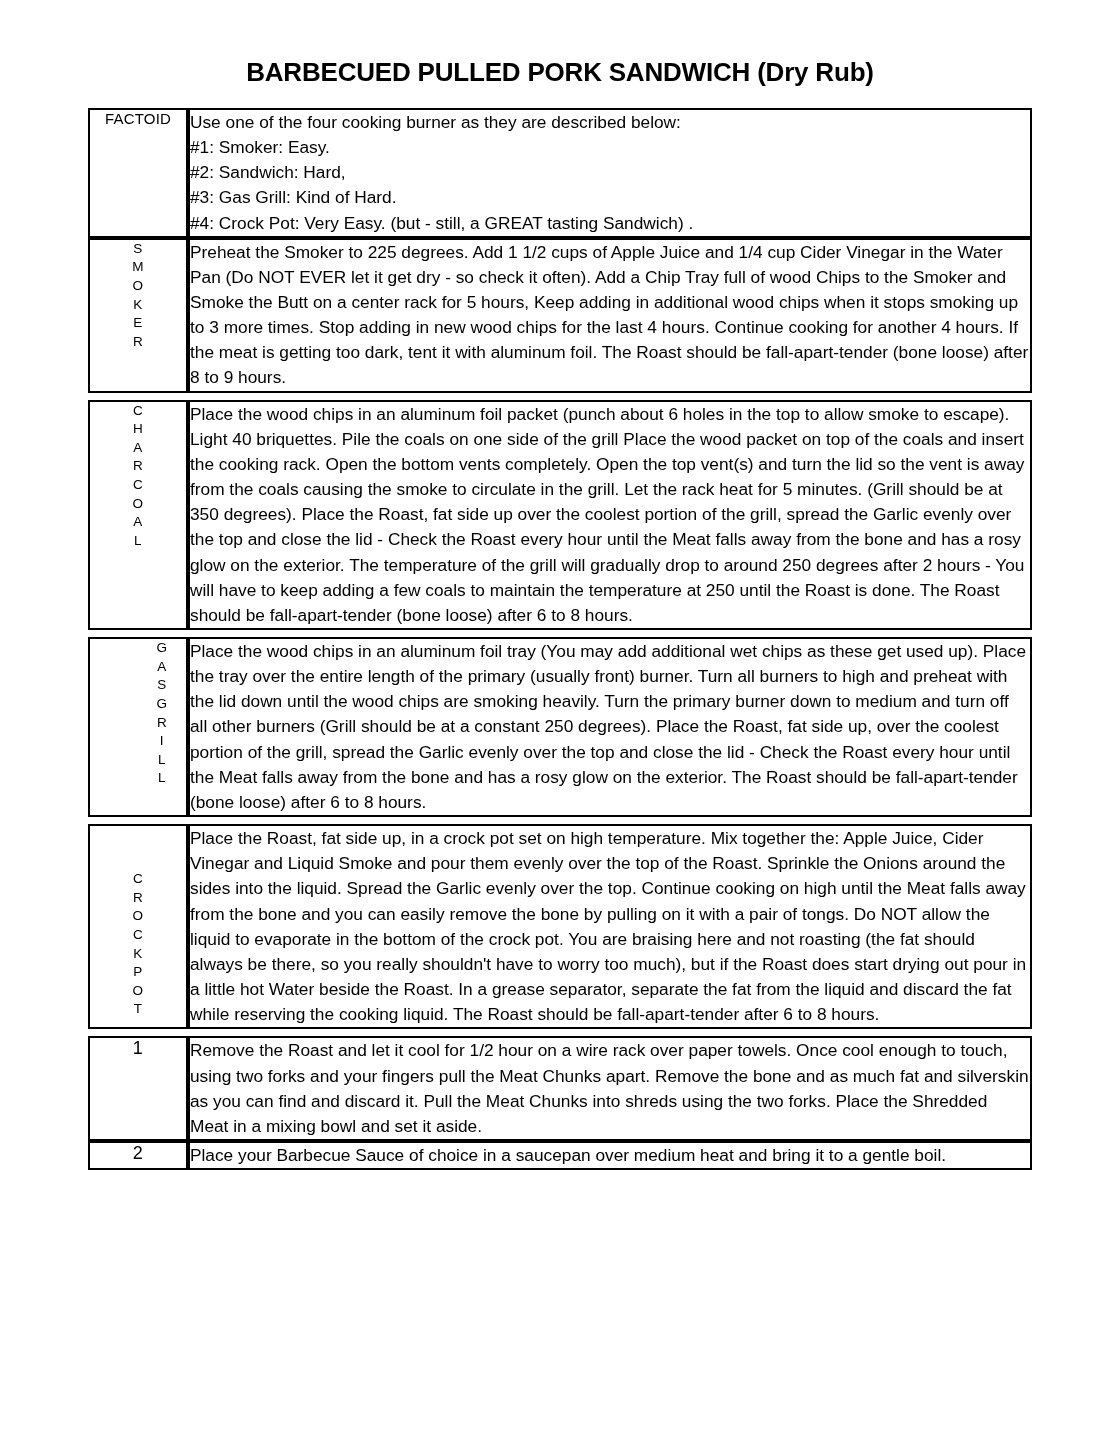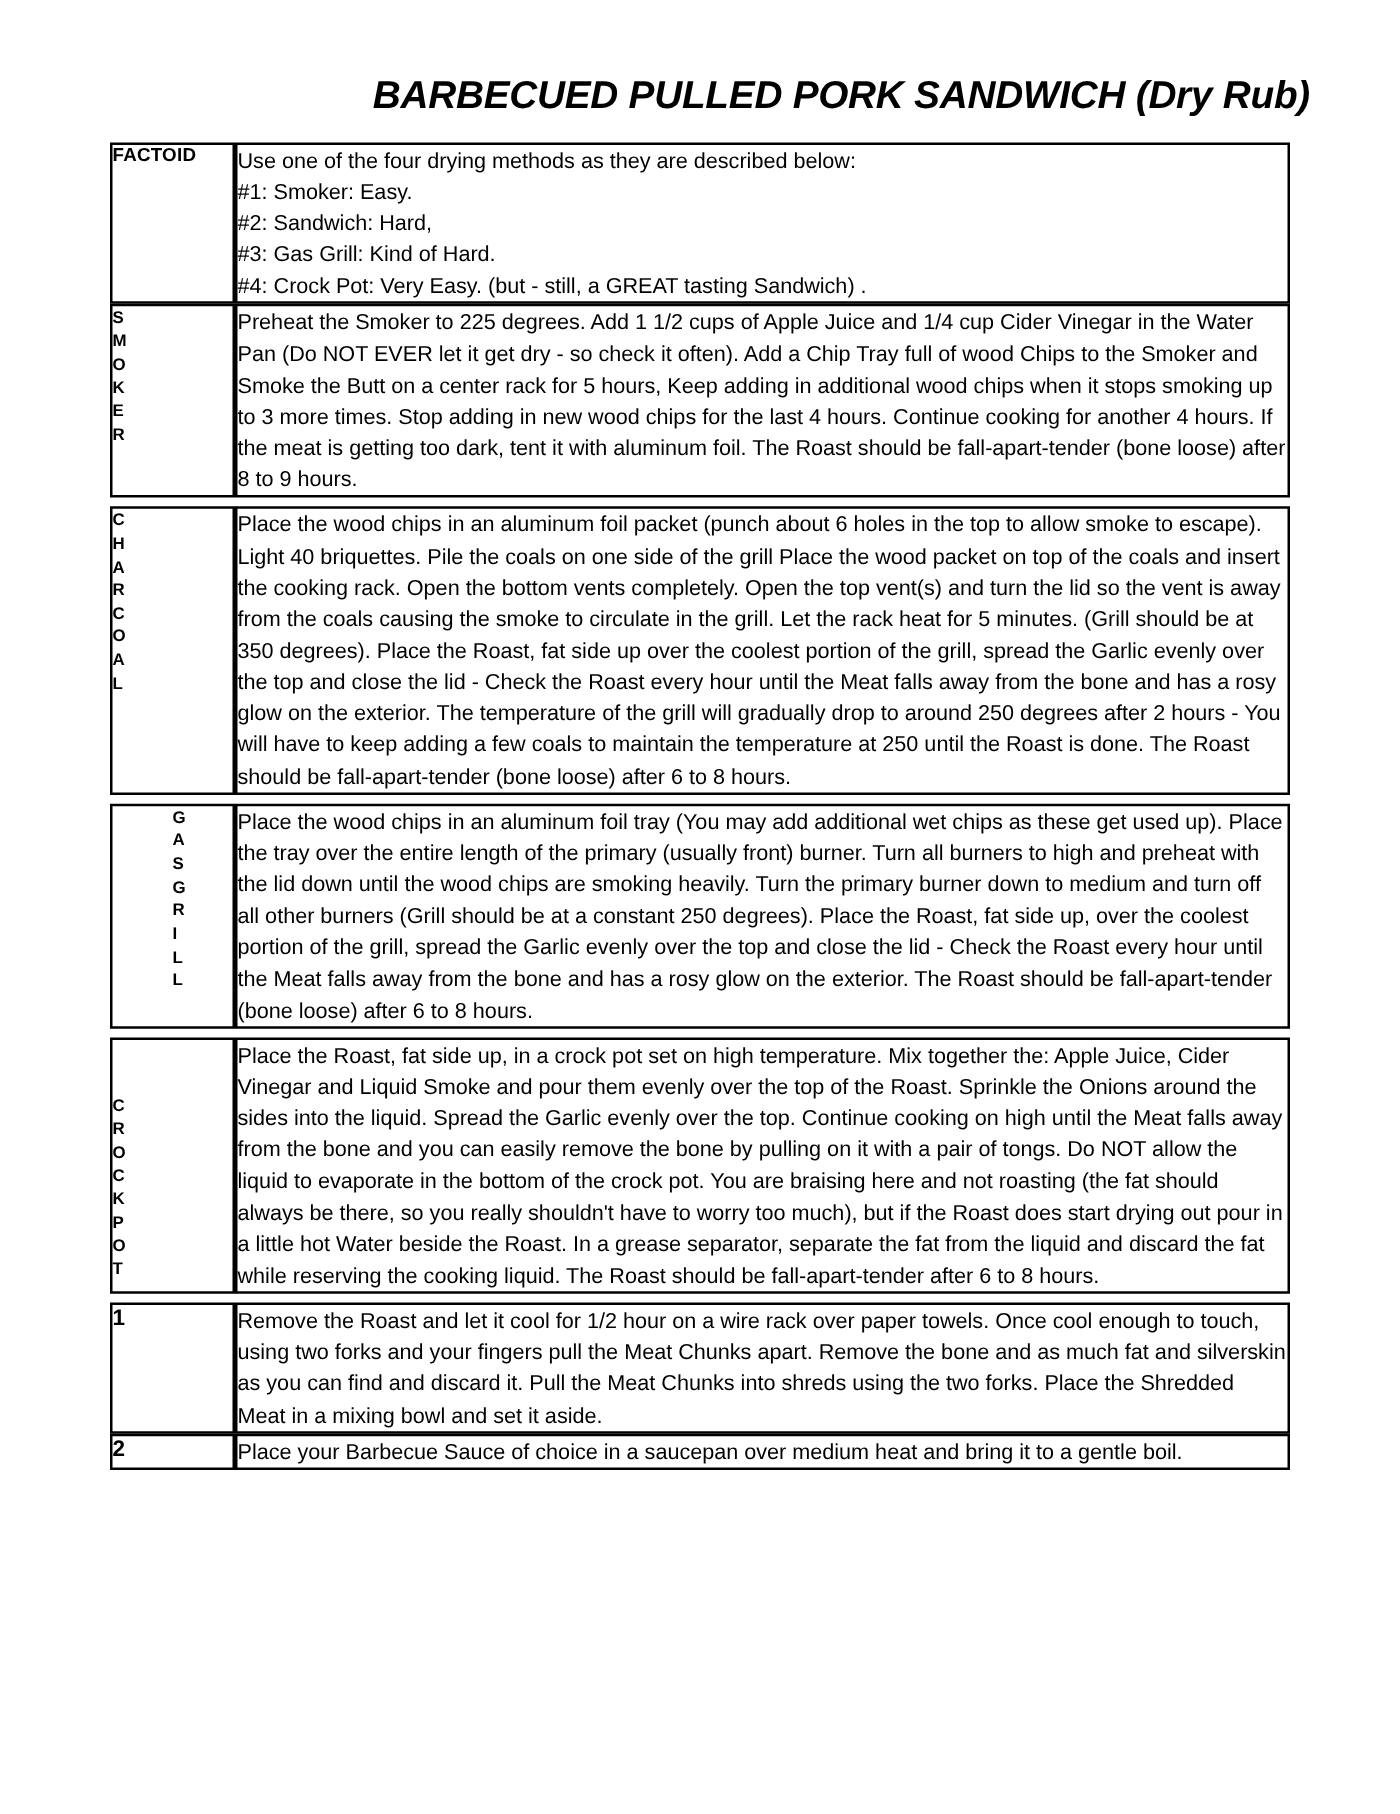--- a/index.html
+++ b/index.html
@@ -15,27 +15,26 @@
     -webkit-font-smoothing: antialiased;
   }
   .page {
     position: relative;
     width: 1120px;
     height: 1451px;
     box-sizing: border-box;
     padding: 58px 72px 0 72px;
   }
   .doc-title {
-    text-align: right;
-    font-size: 31px;
+    text-align: center;
+    font-size: 26px;
     font-weight: bold;
     letter-spacing: -0.2px;
     margin: 0 0 20px 0;
     line-height: 1.15;
-    font-style: italic;
   }
   table.recipe {
     border-collapse: separate;
     border-spacing: 0;
     width: 944px;
     margin: 0 auto;
     table-layout: fixed;
   }
   table.recipe td {
     border: 2px solid #000000;
@@ -45,23 +44,23 @@
   
   tr.spacer td {
     border: none;
     height: 7px;
     padding: 0;
     line-height: 0;
     font-size: 0;
   }
   td.label {
     width: 96px;
-    text-align: left;
+    text-align: center;
     vertical-align: middle;
-    font-weight: bold;
+    font-weight: normal;
     font-size: 15px;
     padding: 4px 2px;
     letter-spacing: 0.4px;
   }
   td.label .stack {
     display: block;
     line-height: 1.38;
     font-size: 13.5px;
     letter-spacing: 0.5px;
   }
@@ -94,21 +93,21 @@
   <h1 class="doc-title">BARBECUED PULLED PORK SANDWICH (Dry Rub)</h1>
 
   <table class="recipe">
     <tbody>
 
       <tr>
         <td class="label">
           <span class="factoid">FACTOID</span>
         </td>
         <td class="body">
-          <span class="line">Use one of the four drying methods as they are described below:</span>
+          <span class="line">Use one of the four cooking burner as they are described below:</span>
           <span class="line">#1: Smoker: Easy.</span>
           <span class="line">#2: Sandwich: Hard,</span>
           <span class="line">#3: Gas Grill: Kind of Hard.</span>
           <span class="line">#4: Crock Pot: Very Easy. (but - still, a GREAT tasting Sandwich) .</span>
         </td>
       </tr>
 
       <tr>
         <td class="label">
           <span class="stack" style="word-spacing:100vw;">S M O K E R</span>

